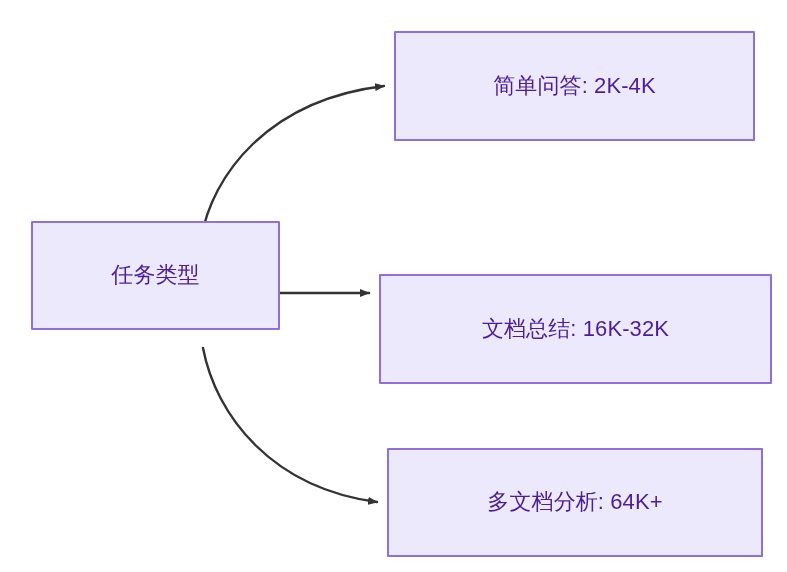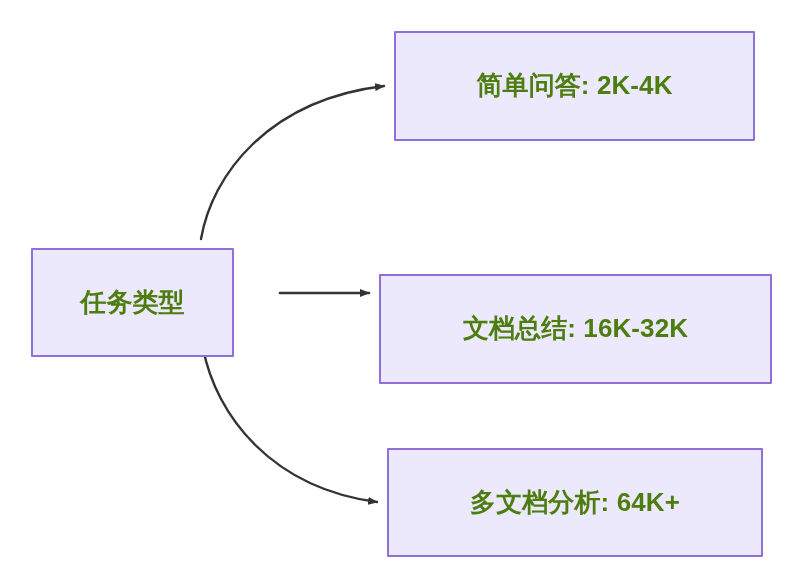--- a/index.html
+++ b/index.html
@@ -29,29 +29,28 @@
     position: absolute;
     box-sizing: border-box;
     background: #ebe9fb;
     border: 2px solid #9070d8;
     border-radius: 1px;
     display: flex;
     align-items: center;
     justify-content: center;
   }
   .node-label {
-    color: #4d7c0f;
-    font-size: 26px;
+    color: #4c1d95;
+    font-size: 22px;
     line-height: 1.2;
     white-space: nowrap;
     letter-spacing: 0.1px;
-    font-weight: bold;
   }
   
-  #node-root   { left: 31px;  top: 248px; width: 203px; height: 109px; }
+  #node-root   { left: 31px;  top: 221px; width: 249px; height: 109px; }
   #node-qa     { left: 394px; top: 31px;  width: 361px; height: 110px; }
   #node-sum    { left: 379px; top: 238px; width: 393px; height: 110px; margin-top: 36px; }
   #node-multi  { left: 387px; top: 448px; width: 376px; height: 109px; text-align: center; }
 </style>
 </head>
 <body>
 
 <div id="canvas">
 
   <svg class="edge-layer" viewBox="0 0 787 572" width="787" height="572" xmlns="http://www.w3.org/2000/svg">

